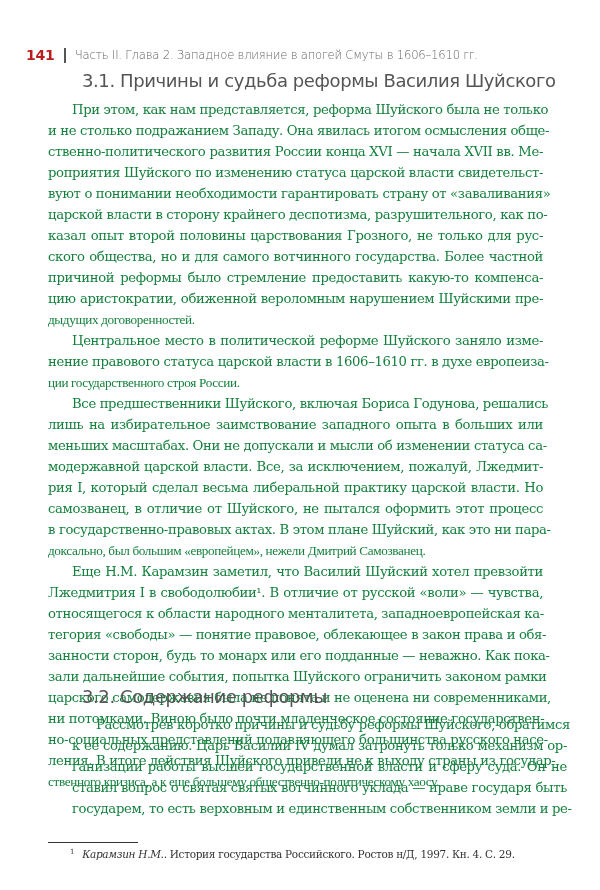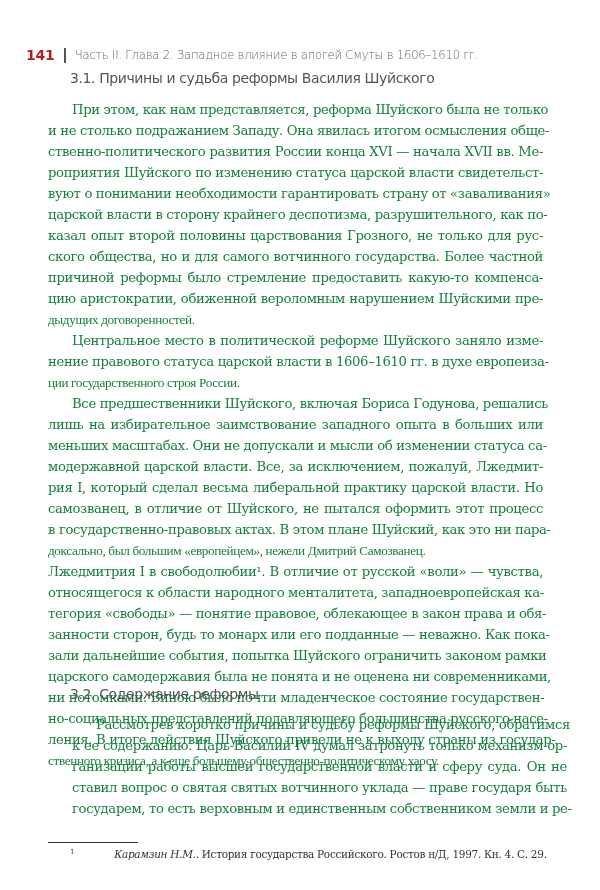--- a/index.html
+++ b/index.html
@@ -1,29 +1,29 @@
 <!DOCTYPE html>
 <html><head>
 <meta charset="utf-8">
 <style>
   html, body { margin: 0; padding: 0; background: #ffffff; }
   body { width: 600px; height: 890px; position: relative; overflow: hidden; color: #2a2a2a; }
   .header { position: absolute; left: 26px; top: 47px; display: flex; align-items: center; font-family: "DejaVu Sans", sans-serif; }
   .page-num { font-size: 14px; font-weight: bold; color: #b91c1c; letter-spacing: -0.3px; }
   .sep { width: 1.5px; height: 15px; background: #555; margin: 0 9px 0 10px; }
   .running { font-size: 11.6px; color: #666; font-weight: 300; letter-spacing: -0.2px; }
-  .h2 { position: absolute; left: 70px; font-family: "DejaVu Sans", sans-serif; font-size: 14px; color: #555; font-weight: normal; letter-spacing: -0.4px; }
+  .h2 { position: absolute; left: 82px; font-family: "DejaVu Sans", sans-serif; font-size: 18px; color: #555; font-weight: normal; letter-spacing: -0.4px; }
   .para { position: absolute; left: 48px; width: 495px; font-family: "DejaVu Serif", serif; font-size: 13.2px; line-height: 21px; color: #15803d; letter-spacing: -0.35px; }
   .line { display: block; white-space: nowrap; text-align: justify; text-align-last: justify; height: 21px; }
   .line.last { text-align-last: left; font-family: Liberation Serif, serif; }
   .line.indent { padding-left: 24px; }
   .fn-rule { position: absolute; left: 48px; top: 842px; width: 90px; height: 1px; background: #333; }
   .footnote { position: absolute; left: 70px; top: 848px; font-family: "DejaVu Serif", serif; font-size: 10.5px; color: #333; letter-spacing: -0.3px; }
   .footnote .mark { font-size: 7px; vertical-align: 4px; margin-right: 8px; }
-  .footnote i { font-style: italic; margin-left: 32px; }
+  .footnote i { font-style: italic; }
 </style>
 </head>
 <body>
 
 <div class="header">
   <span class="page-num">141</span>
   <span class="sep"></span>
   <span class="running">Часть II. Глава 2. Западное влияние в апогей Смуты в 1606–1610 гг.</span>
 </div>
 
@@ -48,20 +48,21 @@
 
   <span class="line indent">Все предшественники Шуйского, включая Бориса Годунова, решались</span>
   <span class="line">лишь на избирательное заимствование западного опыта в больших или</span>
   <span class="line">меньших масштабах. Они не допускали и мысли об изменении статуса са-</span>
   <span class="line">модержавной царской власти. Все, за исключением, пожалуй, Лжедмит-</span>
   <span class="line">рия I, который сделал весьма либеральной практику царской власти. Но</span>
   <span class="line">самозванец, в отличие от Шуйского, не пытался оформить этот процесс</span>
   <span class="line">в государственно-правовых актах. В этом плане Шуйский, как это ни пара-</span>
   <span class="line last">доксально, был большим «европейцем», нежели Дмитрий Самозванец.</span>
 
+  <span class="line indent">Еще Н.М. Карамзин заметил, что Василий Шуйский хотел превзойти</span>
   <span class="line">Лжедмитрия I в свободолюбии¹. В отличие от русской «воли» — чувства,</span>
   <span class="line">относящегося к области народного менталитета, западноевропейская ка-</span>
   <span class="line">тегория «свободы» — понятие правовое, облекающее в закон права и обя-</span>
   <span class="line">занности сторон, будь то монарх или его подданные — неважно. Как пока-</span>
   <span class="line">зали дальнейшие события, попытка Шуйского ограничить законом рамки</span>
   <span class="line">царского самодержавия была не понята и не оценена ни современниками,</span>
   <span class="line">ни потомками. Виною было почти младенческое состояние государствен-</span>
   <span class="line">но-социальных представлений подавляющего большинства русского насе-</span>
   <span class="line">ления. В итоге действия Шуйского привели не к выходу страны из государ-</span>
   <span class="line last">ственного кризиса, а к еще большему общественно-политическому хаосу.</span>

